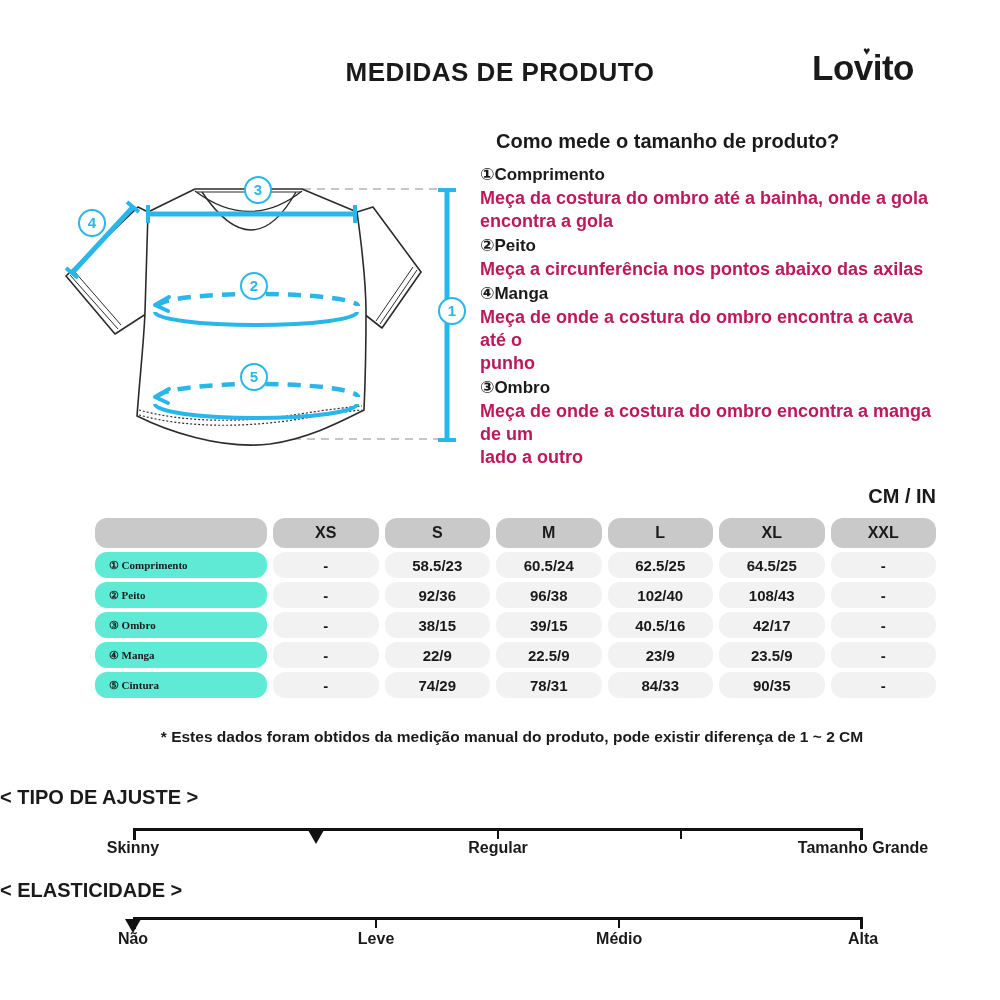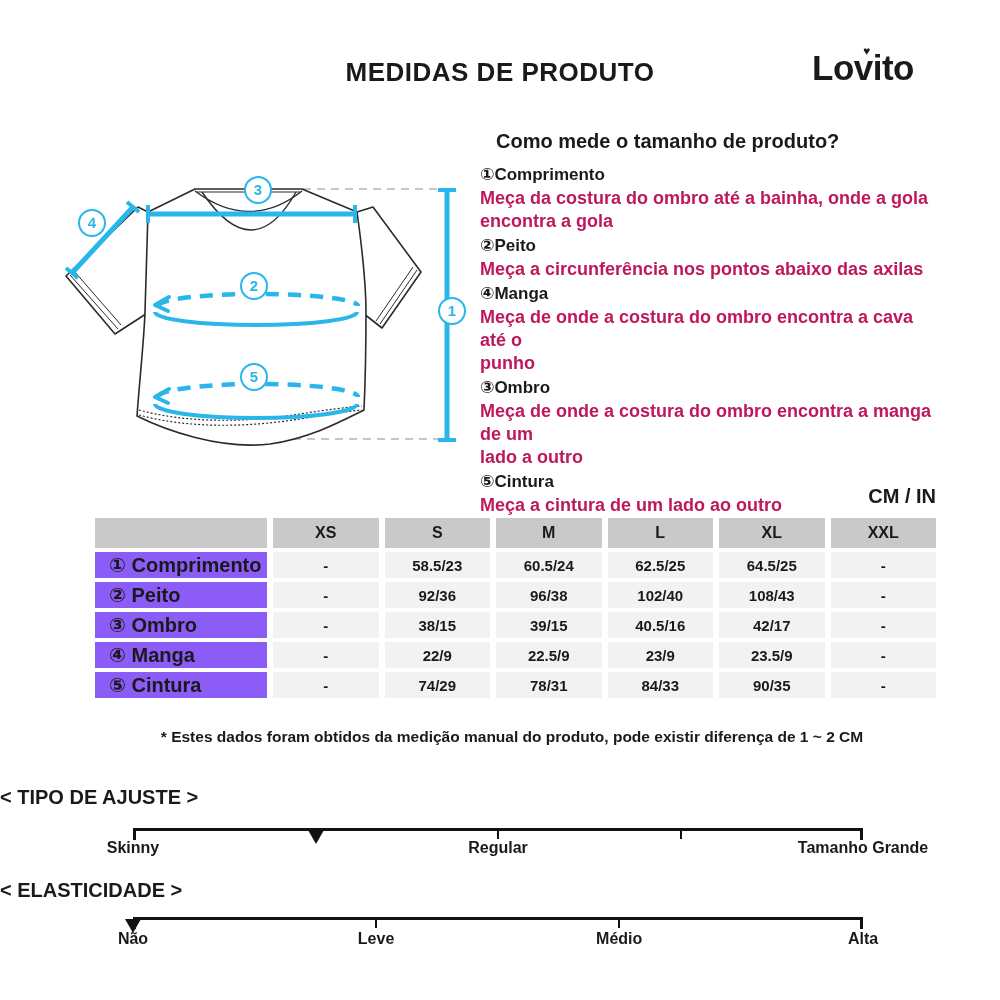--- a/index.html
+++ b/index.html
@@ -21,23 +21,23 @@
   .howto .item-label{font-size:17px;font-weight:700;line-height:25px;}
   .howto .item-desc{font-size:18px;line-height:23px;color:#be185d;white-space:pre-line;font-weight:bold;}
 
   
   .units{position:absolute;right:64px;top:485px;font-size:20px;font-weight:700;}
 
   
   .size-table{position:absolute;left:95px;top:518px;width:841px;display:grid;
     grid-template-columns:172px repeat(6,1fr);grid-template-rows:30px repeat(5,26px);
     column-gap:6px;row-gap:4px;font-size:15px;font-weight:700;}
-  .size-table .cell{display:flex;align-items:center;justify-content:center;background:#f2f2f2;}
+  .size-table .cell{display:flex;align-items:center;justify-content:center;background:#f2f2f2;border-radius:12px;}
   .size-table .head{background:#c9c9c9;font-size:16px;}
-  .size-table .rowlabel{background:#8b5cf6;justify-content:flex-start;padding-left:14px;font-size:20px;}
+  .size-table .rowlabel{background:#5eead4;justify-content:flex-start;padding-left:14px;font-size:11px;font-family:Liberation Serif, serif;}
 
   
   .footnote{position:absolute;left:12px;top:728px;width:1000px;text-align:center;
     font-size:15.5px;font-weight:700;}
 
   
   .scale-title{position:absolute;left:0;width:1000px;text-align:left;font-size:20px;font-weight:800;}
   .rail{position:absolute;left:133px;width:730px;height:3px;background:#111;}
   .rail::before,.rail::after{content:"";position:absolute;top:0;width:3px;height:12px;background:#111;}
   .rail::before{left:0;}
@@ -121,24 +121,20 @@
     <div>
       <div class="item-label">④Manga</div>
       <div class="item-desc">Meça de onde a costura do ombro encontra a cava até o
 punho</div>
     </div>
     <div>
       <div class="item-label">③Ombro</div>
       <div class="item-desc">Meça de onde a costura do ombro encontra a manga de um
 lado a outro</div>
     </div>
-    <div>
-      <div class="item-label">⑤Cintura</div>
-      <div class="item-desc">Meça a cintura de um lado ao outro</div>
-    </div>
   </div>
 
   <div class="units">CM / IN</div>
 
   <div class="size-table">
     <div class="cell head"></div>
     <div class="cell head">XS</div>
     <div class="cell head">S</div>
     <div class="cell head">M</div>
     <div class="cell head">L</div>

